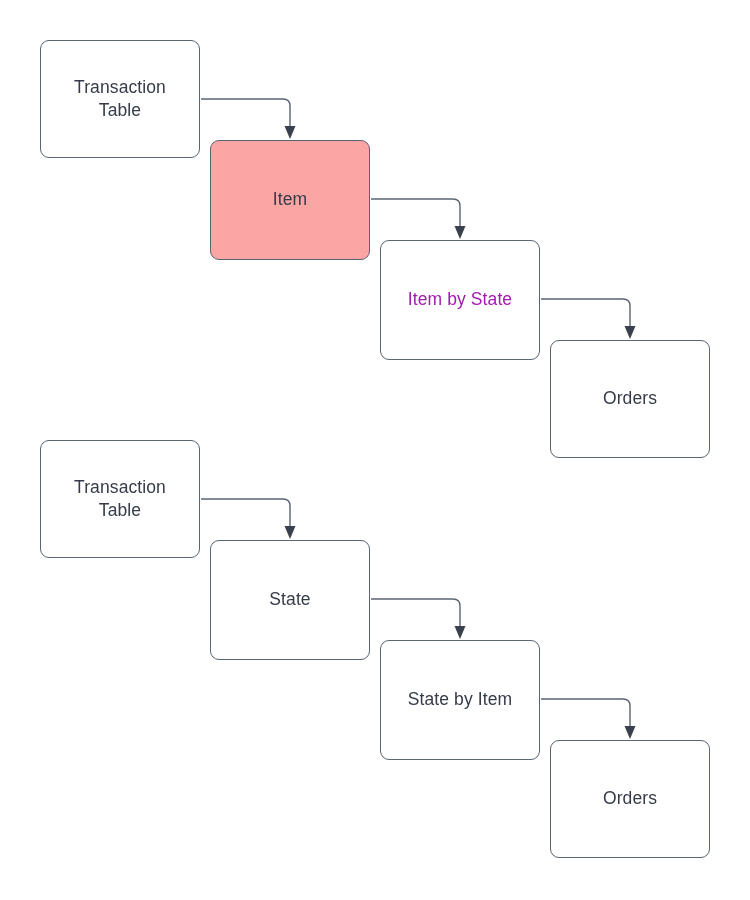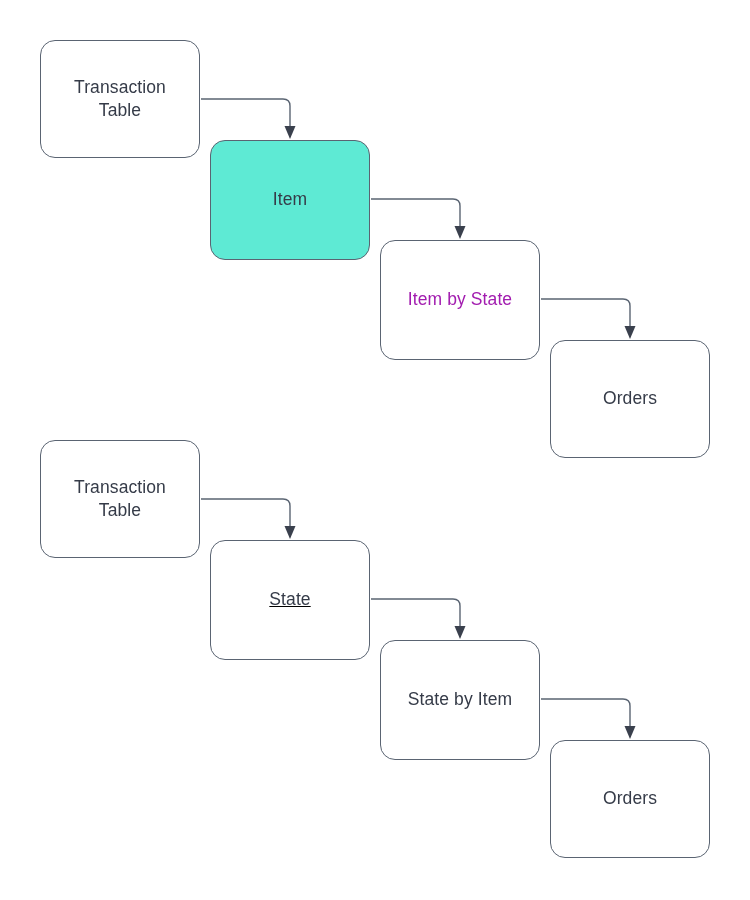--- a/index.html
+++ b/index.html
@@ -25,21 +25,21 @@
     top: 0;
     width: 750px;
     height: 900px;
     pointer-events: none;
   }
   .node {
     position: absolute;
     box-sizing: border-box;
     background: #ffffff;
     border: 1.4px solid #5a6472;
-    border-radius: 15px;
+    border-radius: 9px;
     display: flex;
     align-items: center;
     justify-content: center;
     text-align: center;
   }
   .node-label {
     font-family: "Liberation Sans", sans-serif;
     font-size: 17.5px;
     line-height: 1.32;
     color: #353b48;
@@ -66,34 +66,34 @@
       <polygon points="454.5,626 465.5,626 460,639" fill="#3a404d"></polygon>
       <path d="M 541 699 L 623 699 Q 630 699 630 706 L 630 726" fill="none" stroke="#5a6472" stroke-width="1.4"></path>
       <polygon points="624.5,726 635.5,726 630,739" fill="#3a404d"></polygon>
     </svg>
 
   <div id="node-layer">
       <div class="node" style="left: 40px; top: 40px; width: 160px; height: 118px; background: rgb(255, 255, 255); border-color: rgb(90, 100, 114);">
         <span class="node-label" style="color: rgb(53, 59, 72);">Transaction
 Table</span>
       </div>
-      <div class="node" style="left: 210px; top: 140px; width: 160px; height: 120px; background: #5eead4; border-color: rgb(90, 100, 114);">
+      <div class="node" style="left: 210px; top: 140px; width: 160px; height: 120px; background: #fca5a5; border-color: rgb(90, 100, 114);">
         <span class="node-label" style="color: rgb(53, 59, 72);">Item</span>
       </div>
       <div class="node" style="left: 380px; top: 240px; width: 160px; height: 120px; background: rgb(255, 255, 255); border-color: rgb(90, 100, 114);">
         <span class="node-label" style="color: #a21caf;">Item by State</span>
       </div>
       <div class="node" style="left: 550px; top: 340px; width: 160px; height: 118px; background: rgb(255, 255, 255); border-color: rgb(90, 100, 114);">
         <span class="node-label" style="color: rgb(53, 59, 72);">Orders</span>
       </div>
       <div class="node" style="left: 40px; top: 440px; width: 160px; height: 118px; background: rgb(255, 255, 255); border-color: rgb(90, 100, 114);">
         <span class="node-label" style="color: rgb(53, 59, 72);">Transaction
 Table</span>
       </div>
-      <div class="node" style="left: 210px; top: 540px; width: 160px; height: 120px; background: rgb(255, 255, 255); border-color: rgb(90, 100, 114); text-decoration: underline;">
+      <div class="node" style="left: 210px; top: 540px; width: 160px; height: 120px; background: rgb(255, 255, 255); border-color: rgb(90, 100, 114);">
         <span class="node-label" style="color: rgb(53, 59, 72);">State</span>
       </div>
       <div class="node" style="left: 380px; top: 640px; width: 160px; height: 120px; background: rgb(255, 255, 255); border-color: rgb(90, 100, 114);">
         <span class="node-label" style="color: rgb(53, 59, 72);">State by Item</span>
       </div>
       <div class="node" style="left: 550px; top: 740px; width: 160px; height: 118px; background: rgb(255, 255, 255); border-color: rgb(90, 100, 114);">
         <span class="node-label" style="color: rgb(53, 59, 72);">Orders</span>
       </div>
     </div>
 

